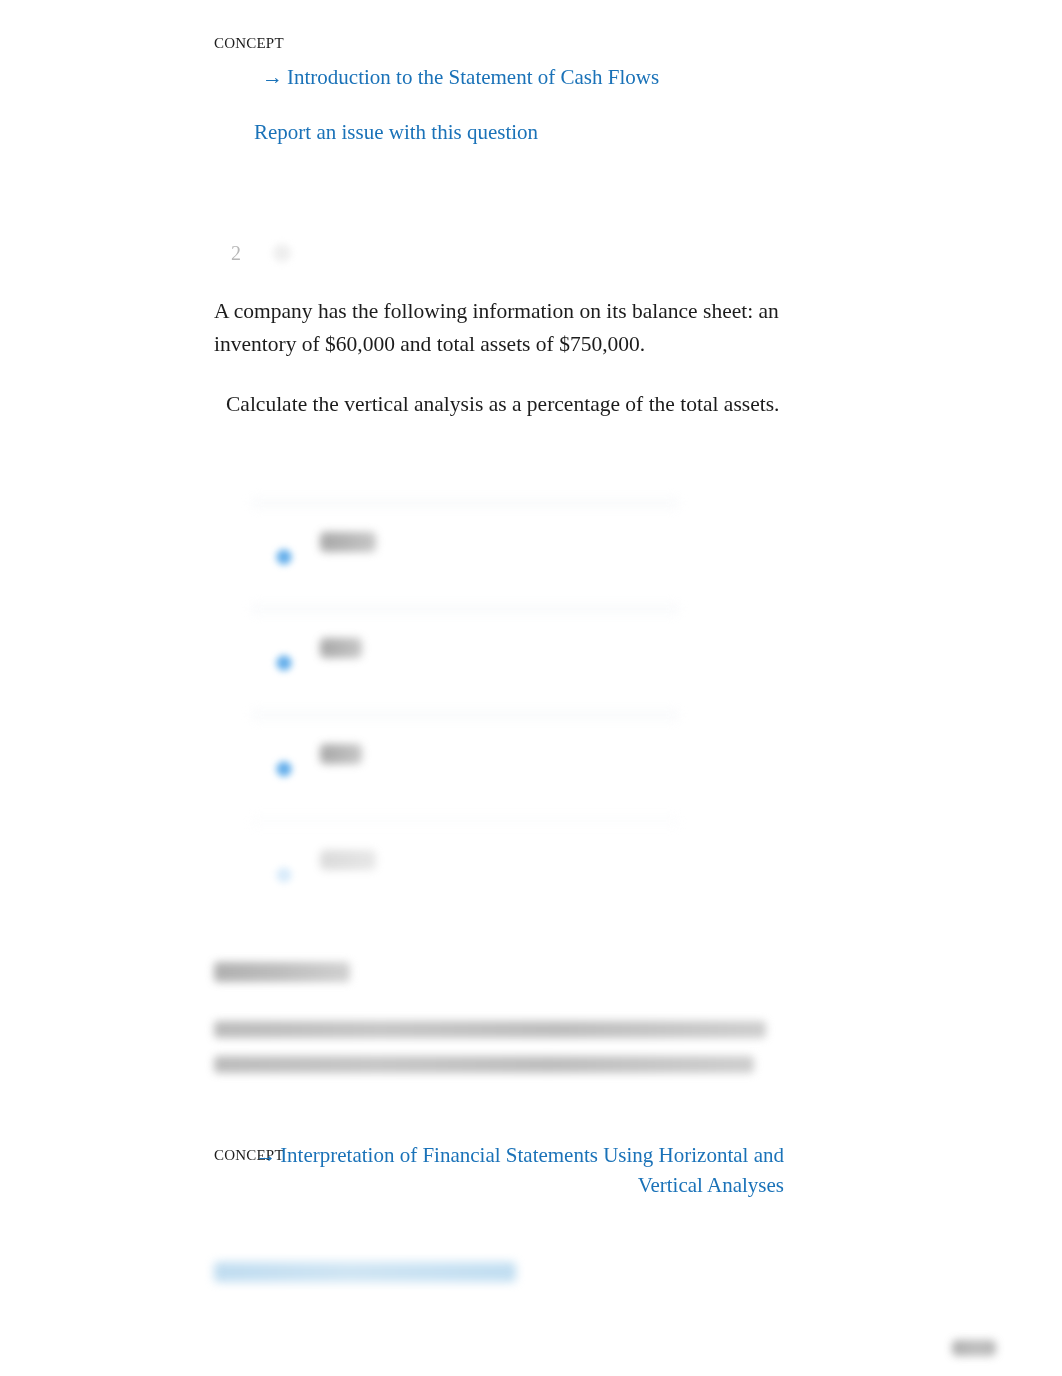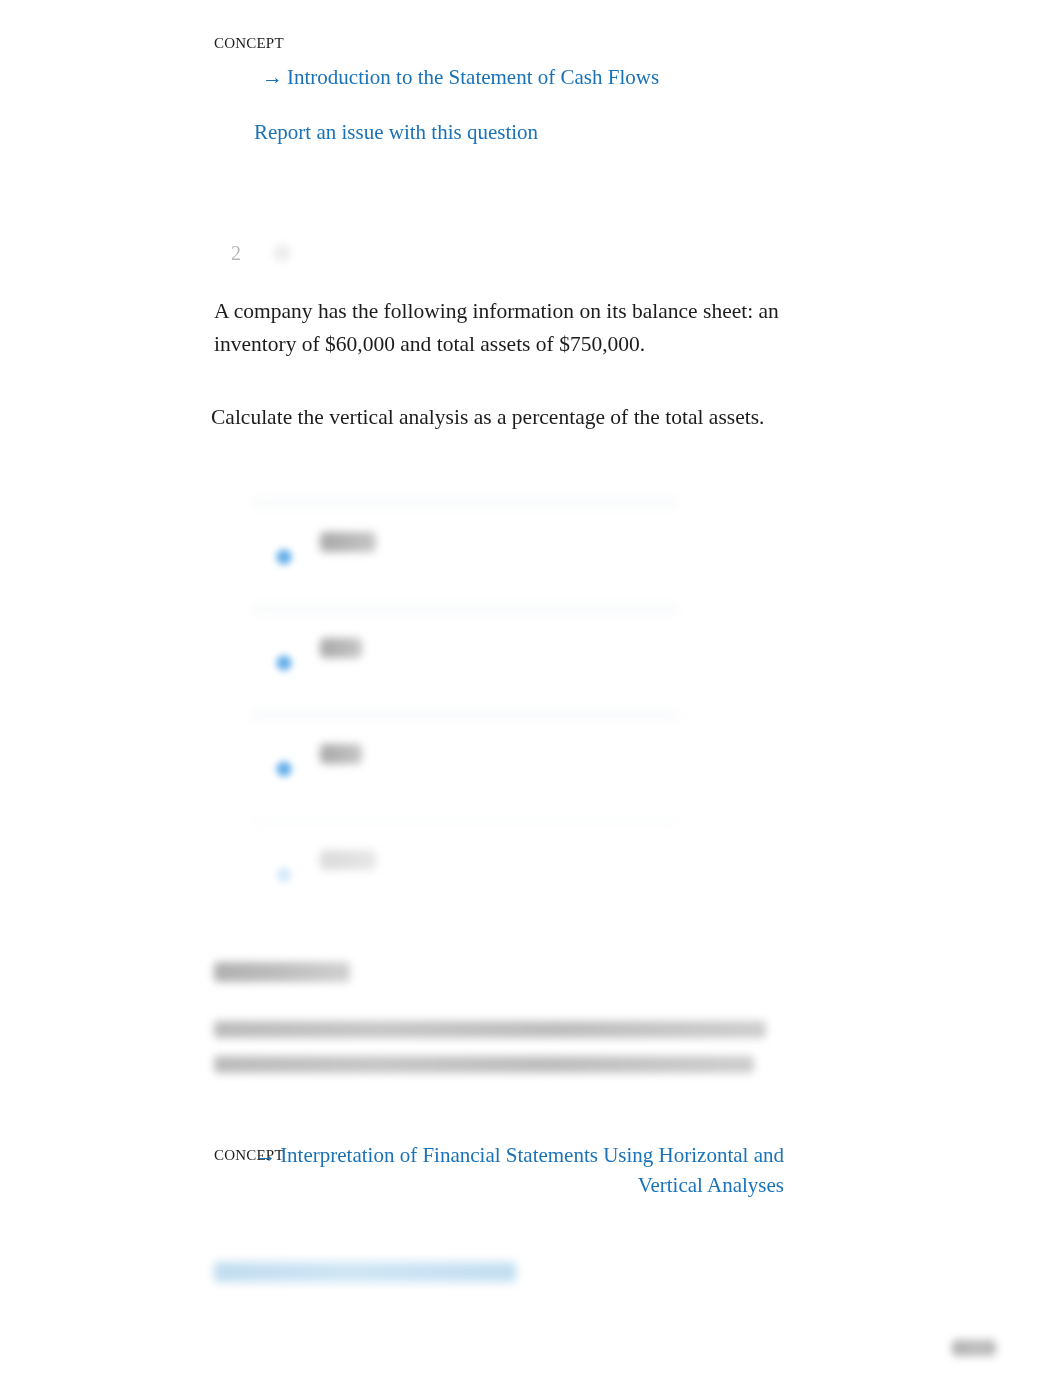--- a/index.html
+++ b/index.html
@@ -190,21 +190,21 @@
   <a class="concept-link" href="#" style="left:214px; top:62px;margin-left:48px;"><span class="arrow">→</span><span>Introduction to the Statement of Cash Flows</span></a>
 
   <a class="report-link" href="#" style="left:214px; top:118px;margin-left:40px;">Report an issue with this question</a>
 
   <div class="q-number" style="left:231px; top:241px;">2</div>
 
   <div class="q-icon" style="left:271px; top:242px;"></div>
 
   <div class="q-text" style="left:214px; top:295px;">A company has the following information on its balance sheet: an inventory of $60,000 and total assets of $750,000.</div>
 
-  <div class="q-text" style="left:211px; top:388px;margin-top:13px;">Calculate the vertical analysis as a percentage of the total assets.</div>
+  <div class="q-text" style="left:226px; top:388px;">Calculate the vertical analysis as a percentage of the total assets.</div>
 
   <div class="options">
 
     <div class="opt-row" style="top:0px;">
       <div class="opt-sep" style="top:4px;"></div>
       <div class="opt-radio" style="left:30px; top:56px;"></div>
       <div class="opt-label" style="left:75px; top:40px; width:56px;"></div>
       <span class="sr"></span>
     </div>
 

